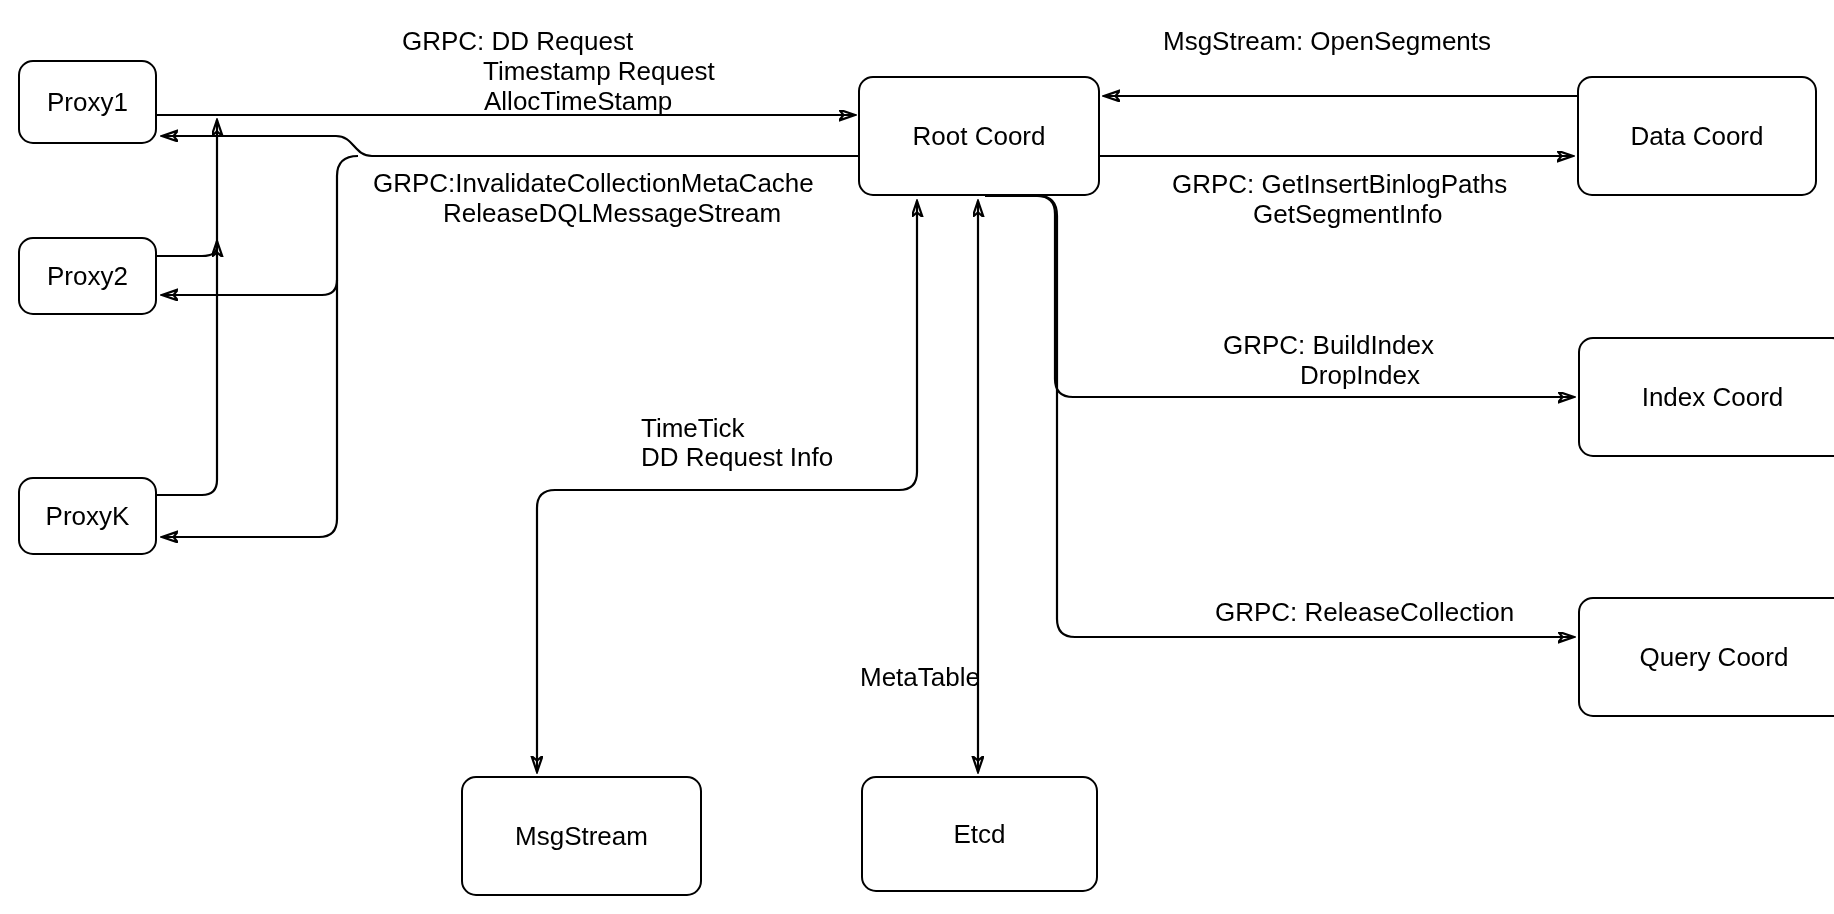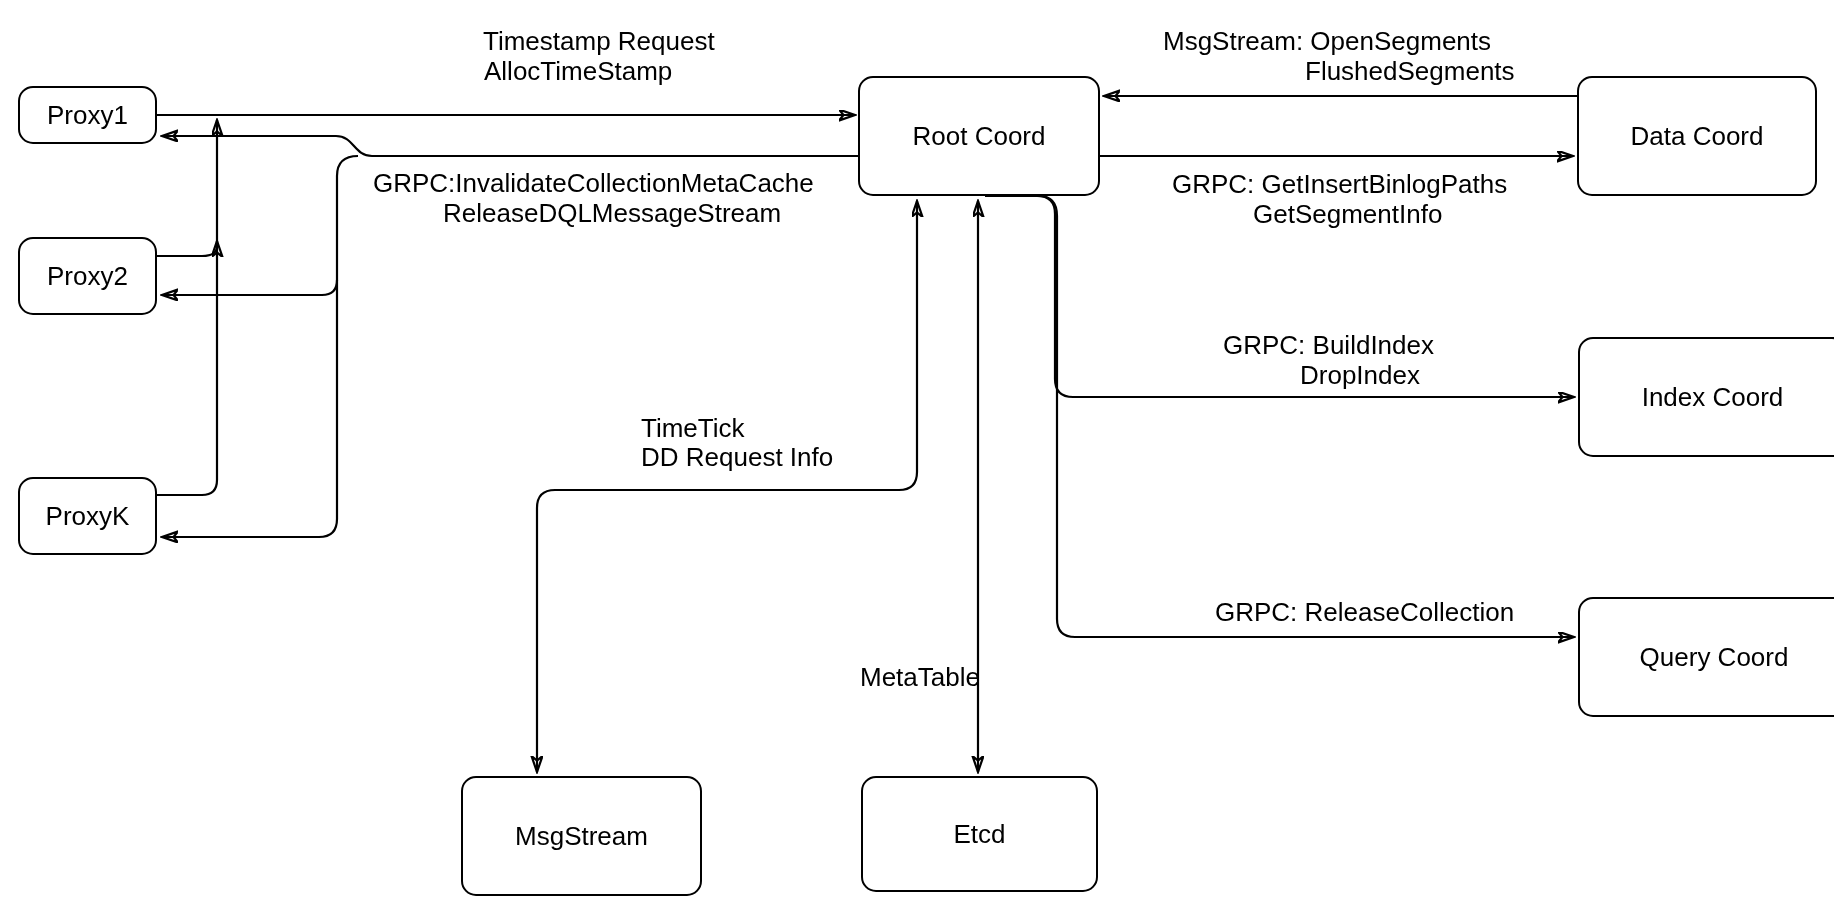--- a/index.html
+++ b/index.html
@@ -39,21 +39,21 @@
     fill:none;
     stroke:#000000;
     stroke-width:2.2px;
   }
 </style>
 </head>
 <body>
 
 <div id="canvas">
 
-  <div class="node" style="left:18px;  top:86px;  width:139px; height:58px;">Proxy1</div>
+  <div class="node" style="left:18px;  top:60px;  width:139px; height:84px;">Proxy1</div>
   <div class="node" style="left:18px;  top:237px; width:139px; height:78px;">Proxy2</div>
   <div class="node" style="left:18px;  top:477px; width:139px; height:78px;">ProxyK</div>
   <div class="node" style="left:858px; top:76px;  width:242px; height:120px;">Root Coord</div>
   <div class="node" style="left:1577px;top:76px;  width:240px; height:120px;">Data Coord</div>
   <div class="node" style="left:1578px;top:337px; width:269px; height:120px;">Index Coord</div>
   <div class="node" style="left:1578px;top:597px; width:272px; height:120px;">Query Coord</div>
   <div class="node" style="left:418px; top:776px; width:241px; height:120px;margin-left:43px;">MsgStream</div>
   <div class="node" style="left:861px; top:776px; width:237px; height:116px;">Etcd</div>
 
   <svg id="edges" width="1834" height="914" viewBox="0 0 1834 914">
@@ -82,32 +82,32 @@
     <path d="M 985 196 L 1037 196 Q 1055 196 1055 214 L 1055 379 Q 1055 397 1073 397 L 1574 397" marker-end="url(#arr)"></path>
 
     <path d="M 988 196 L 1039 196 Q 1057 196 1057 216 L 1057 619 Q 1057 637 1075 637 L 1574 637" marker-end="url(#arr)"></path>
 
     <path d="M 917 201 L 917 472 Q 917 490 899 490 L 555 490 Q 537 490 537 508 L 537 772" marker-start="url(#arr)" marker-end="url(#arr)"></path>
 
     <path d="M 978 201 L 978 772" marker-start="url(#arr)" marker-end="url(#arr)"></path>
   </svg>
 
   <div class="edge-label" style="left:402px;top:26px;">
+    <span>GRPC: DD Request</span>
     <span style="padding-left:81px;">Timestamp Request</span>
     <span style="padding-left:82px;">AllocTimeStamp</span>
   </div>
 
   <div class="edge-label" style="left:373px;top:168px;">
     <span>GRPC:InvalidateCollectionMetaCache</span>
     <span style="padding-left:70px;">ReleaseDQLMessageStream</span>
   </div>
 
   <div class="edge-label" style="left:1163px;top:26px;">
     <span>MsgStream: OpenSegments</span>
-    <span style="padding-left:142px;">FlushedSegments</span>
   </div>
 
   <div class="edge-label" style="left:1172px;top:169px;">
     <span>GRPC: GetInsertBinlogPaths</span>
     <span style="padding-left:81px;">GetSegmentInfo</span>
   </div>
 
   <div class="edge-label" style="left:1223px;top:330px;">
     <span>GRPC: BuildIndex</span>
     <span style="padding-left:77px;">DropIndex</span>

